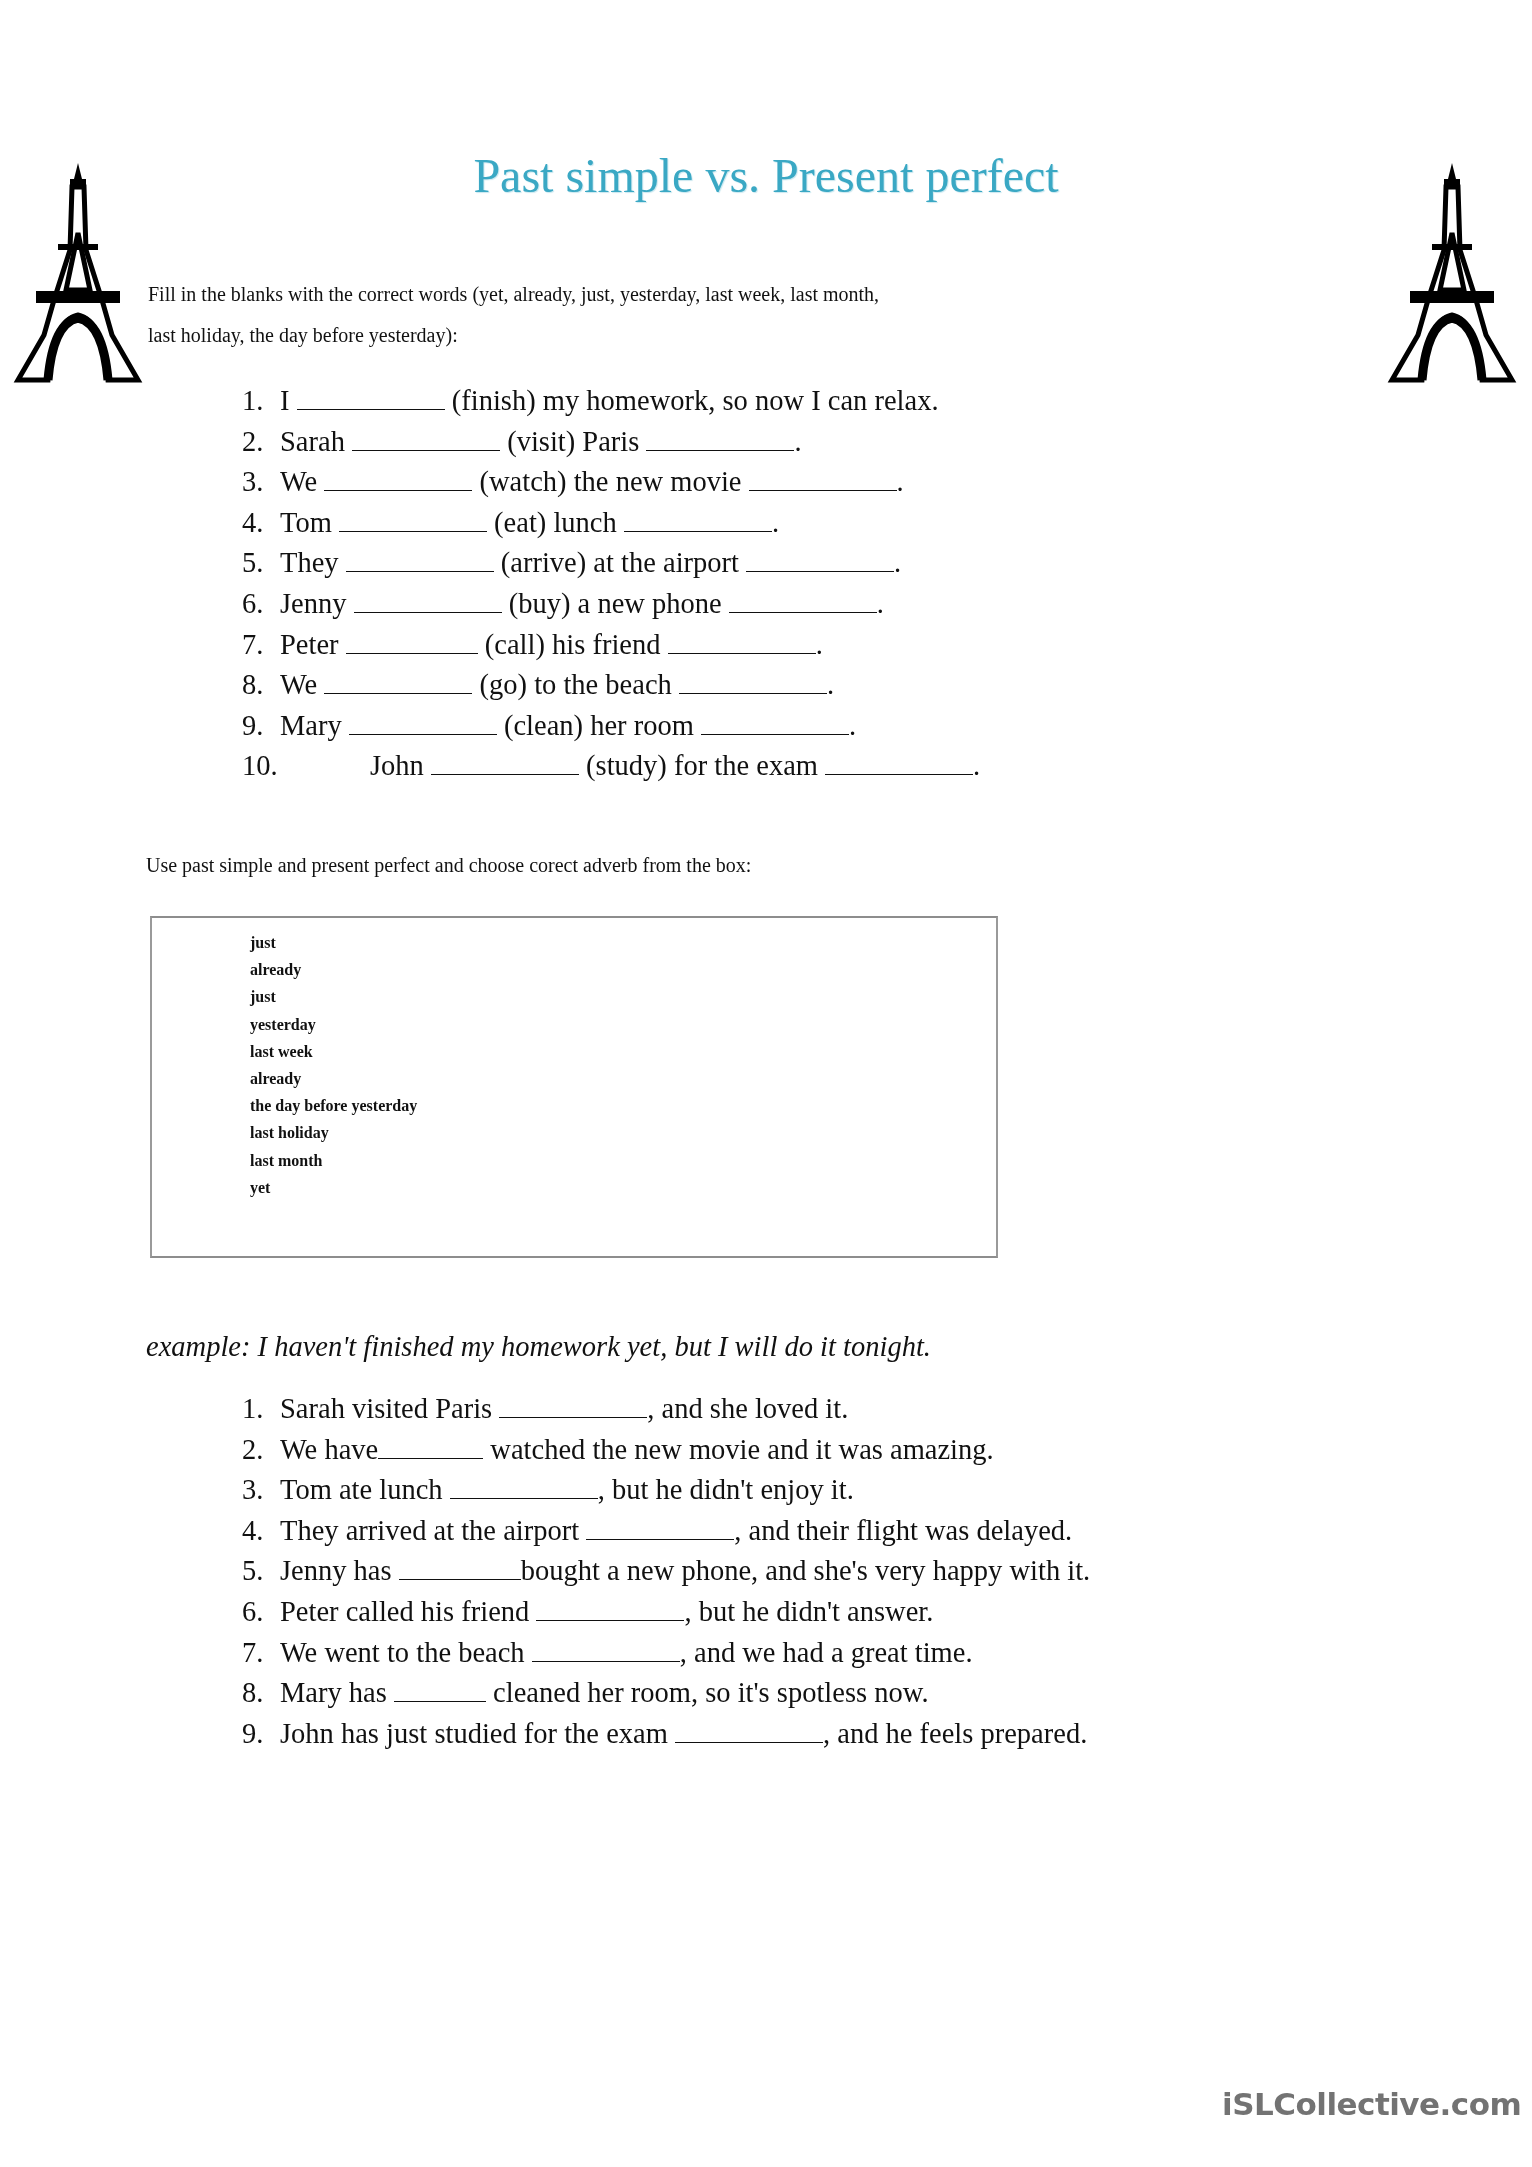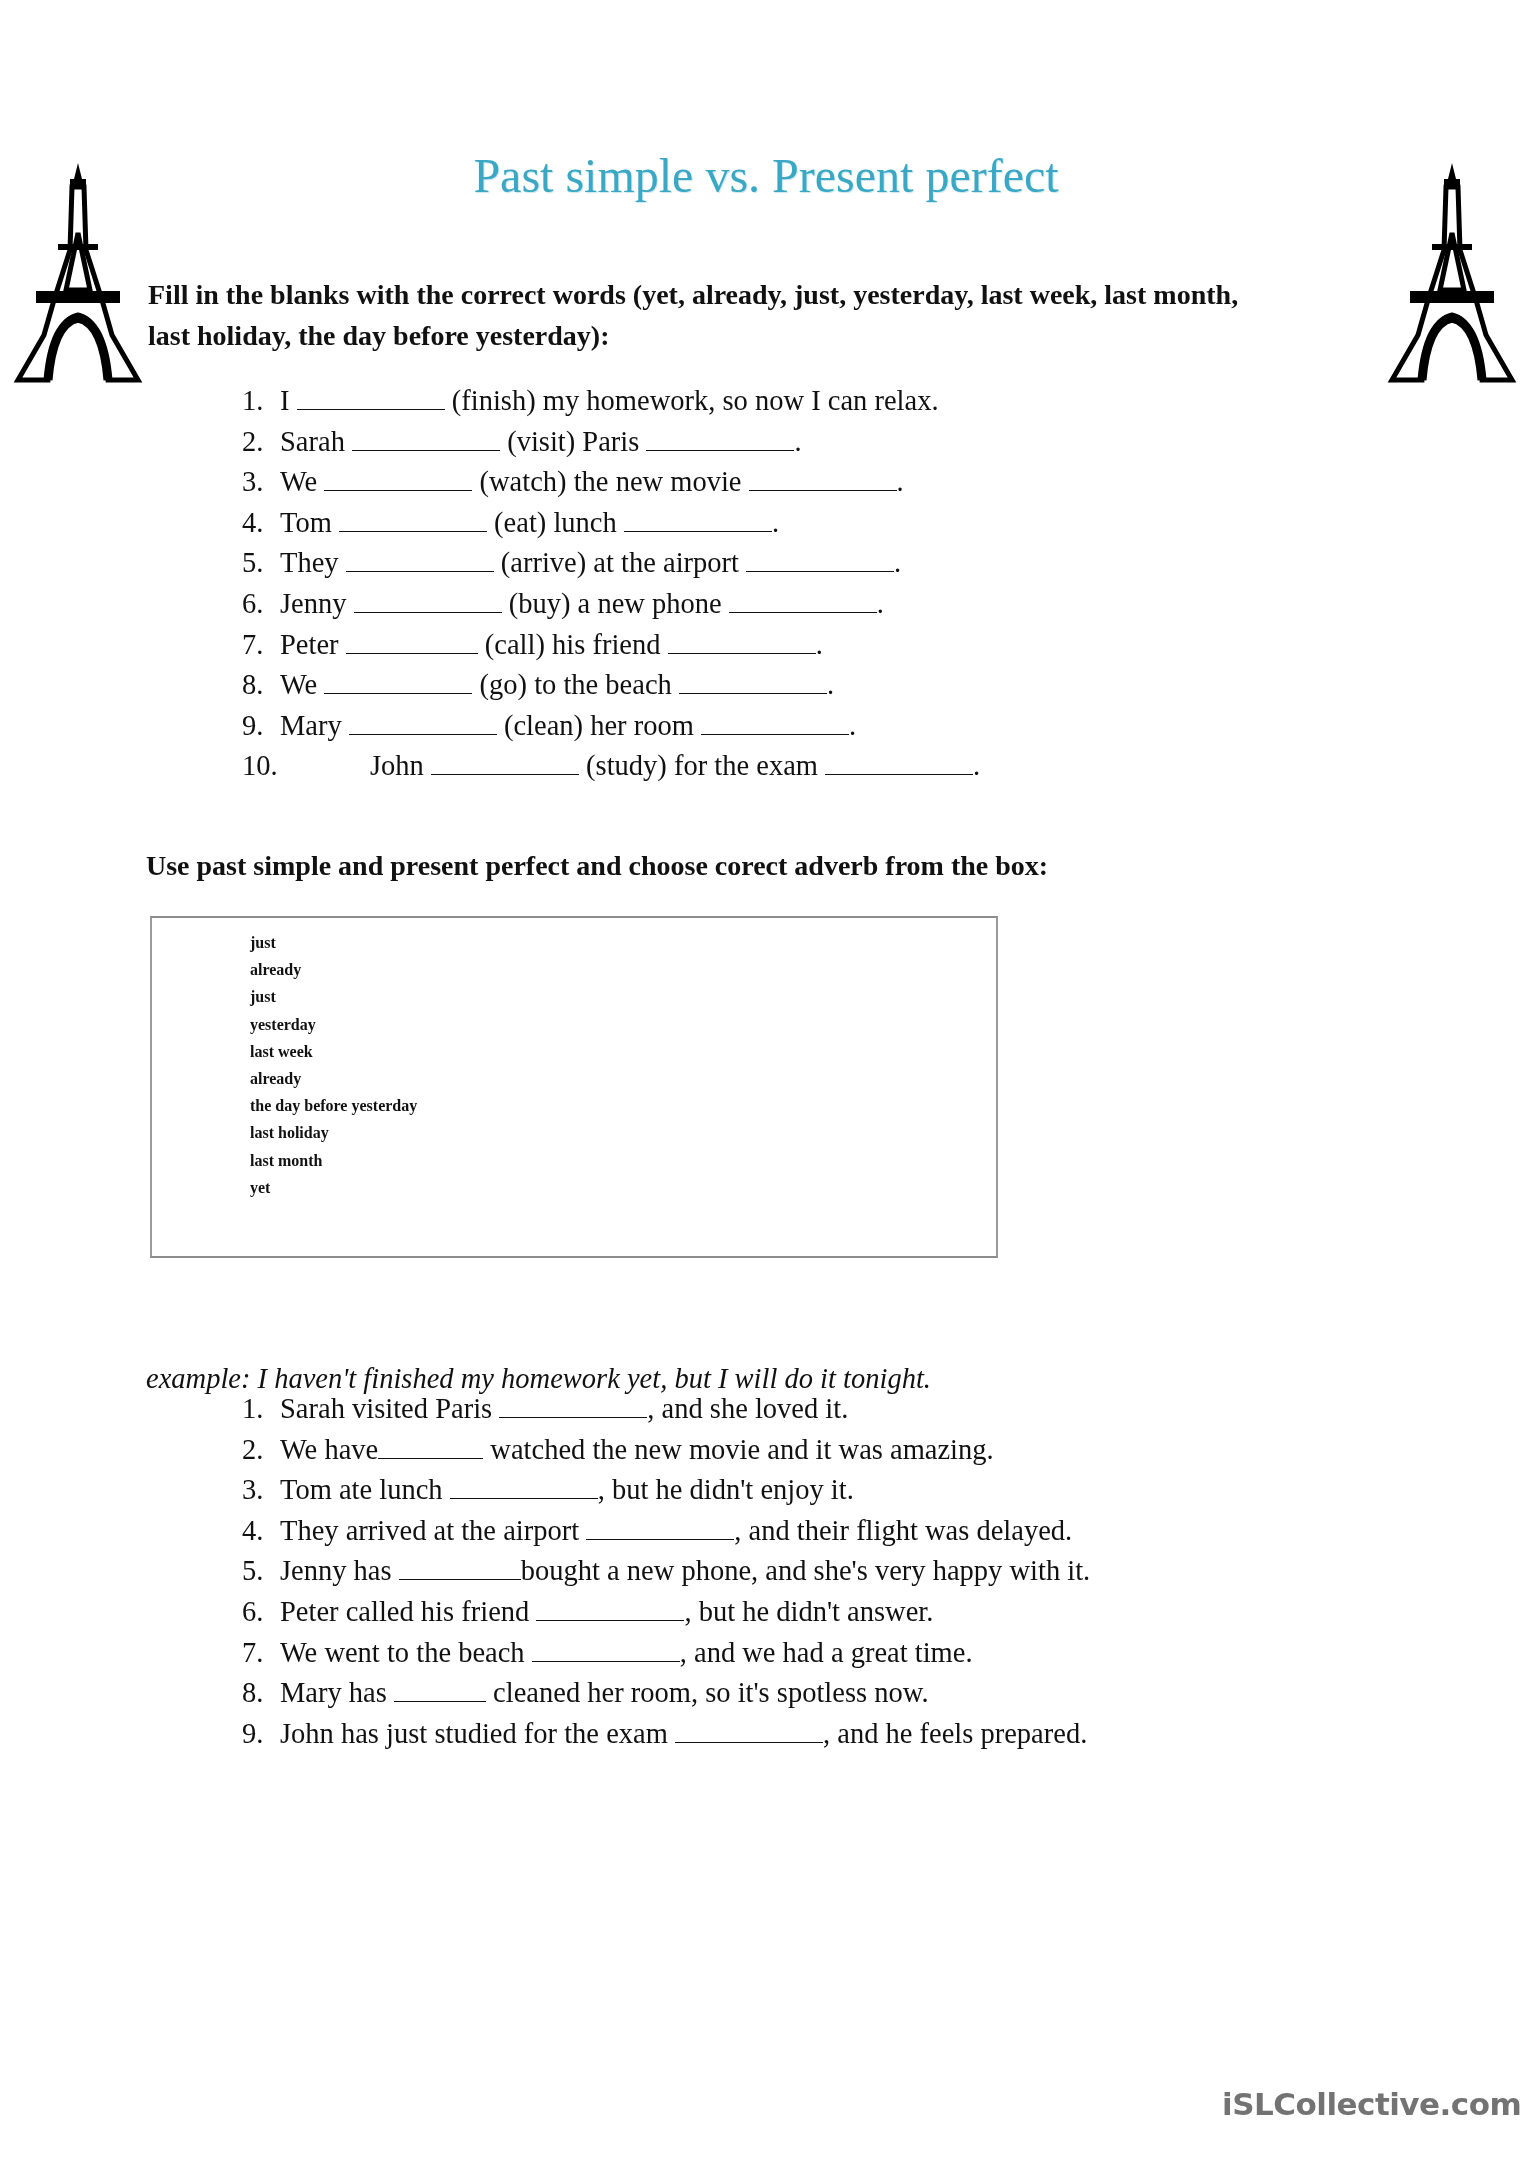--- a/index.html
+++ b/index.html
@@ -5,37 +5,37 @@
   html, body { margin: 0; padding: 0; background: #ffffff; }
   body { width: 1532px; height: 2167px; position: relative; overflow: hidden;
          font-family: "Liberation Serif", "DejaVu Serif", serif; color: #111; }
   .abs { position: absolute; }
   .title { left: 0; width: 1532px; top: 148px; text-align: center;
            font-size: 48px; color: #3aa8c4; letter-spacing: 0px;
            text-shadow: 1px 1px 1px #c9e7ef; }
   .tower { width: 140px; height: 230px; }
   .tower-left { left: 8px; top: 155px; }
   .tower-right { left: 1382px; top: 155px; }
-  .instr { font-weight: bold; font-size: 28px; line-height: 41px;
+  .instr { font-weight: normal; font-size: 20px; line-height: 41px;
            font-stretch: condensed; transform-origin: left top; }
   .instr1 { left: 148px; top: 274px; width: 1230px; }
   .instr2 { left: 146px; top: 845px; width: 1100px; }
   .list { font-size: 28.5px; line-height: 40.6px; }
   .list1 { left: 198px; top: 381px; }
   .list2 { left: 198px; top: 1389px; }
   .item { white-space: pre; display: block; height: 40.6px; margin-left: 44px; }
   .num { display: inline-block; width: 38px; }
   .num10 { width: 128px; }
   .blank { display: inline-block; border-bottom: 1.5px solid #111; height: 22px; vertical-align: baseline; }
   .word-box { left: 150px; top: 916px; width: 848px; height: 342px;
               border: 2px solid #9a9a9a; border-top-color: #8d8d8d; border-bottom-color: #8d8d8d;
               box-sizing: border-box; background: #fff; }
   .words { position: absolute; left: 98px; top: 11px; font-weight: bold; font-size: 16px; line-height: 27.2px; }
   .word { display: block; white-space: pre; }
-  .example { left: 146px; top: 1331px; font-style: italic; font-size: 28.5px; margin-top: 32px; }
+  .example { left: 146px; top: 1331px; font-style: italic; font-size: 28.5px; }
   .watermark { left: 1222px; top: 2086px; font-family: "DejaVu Sans", "Liberation Sans", sans-serif;
                font-size: 31px; color: #737373; font-weight: bold; letter-spacing: -0.5px; }
 </style>
 </head>
 <body>
 
 <div class="abs title">Past simple vs. Present perfect</div>
 
 <svg class="abs tower tower-left" viewBox="0 0 140 230">
   <g fill="none" stroke="#000" stroke-width="5" stroke-linejoin="miter">

